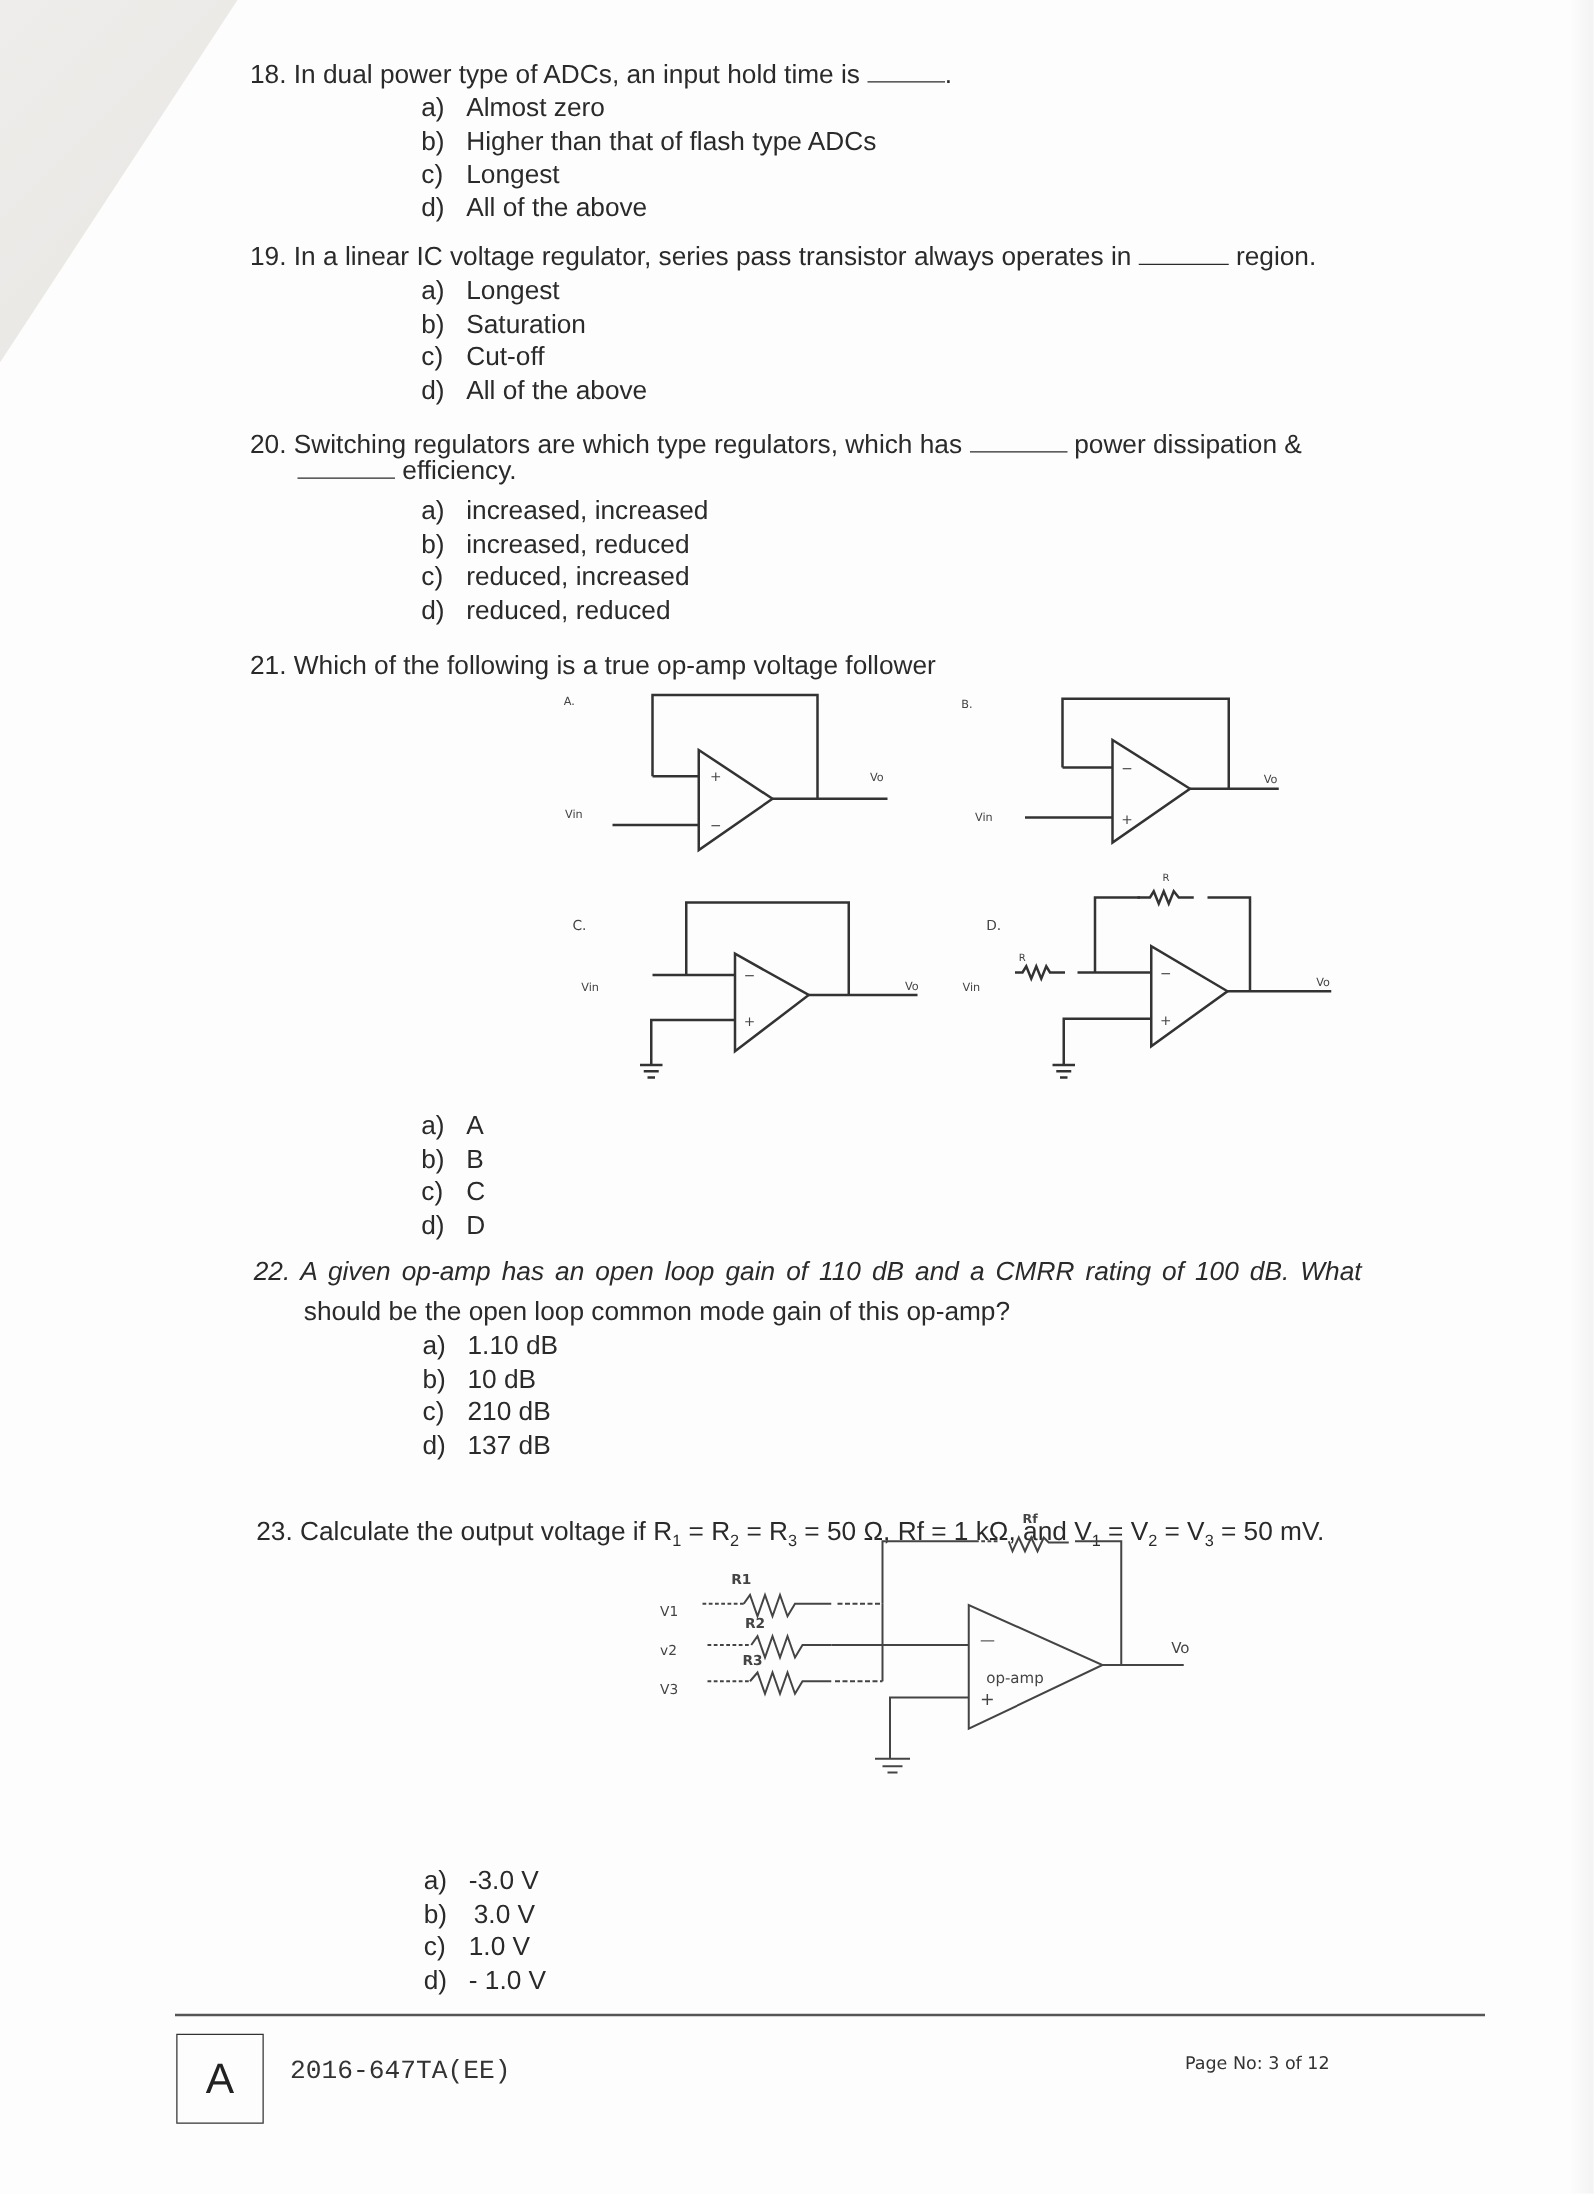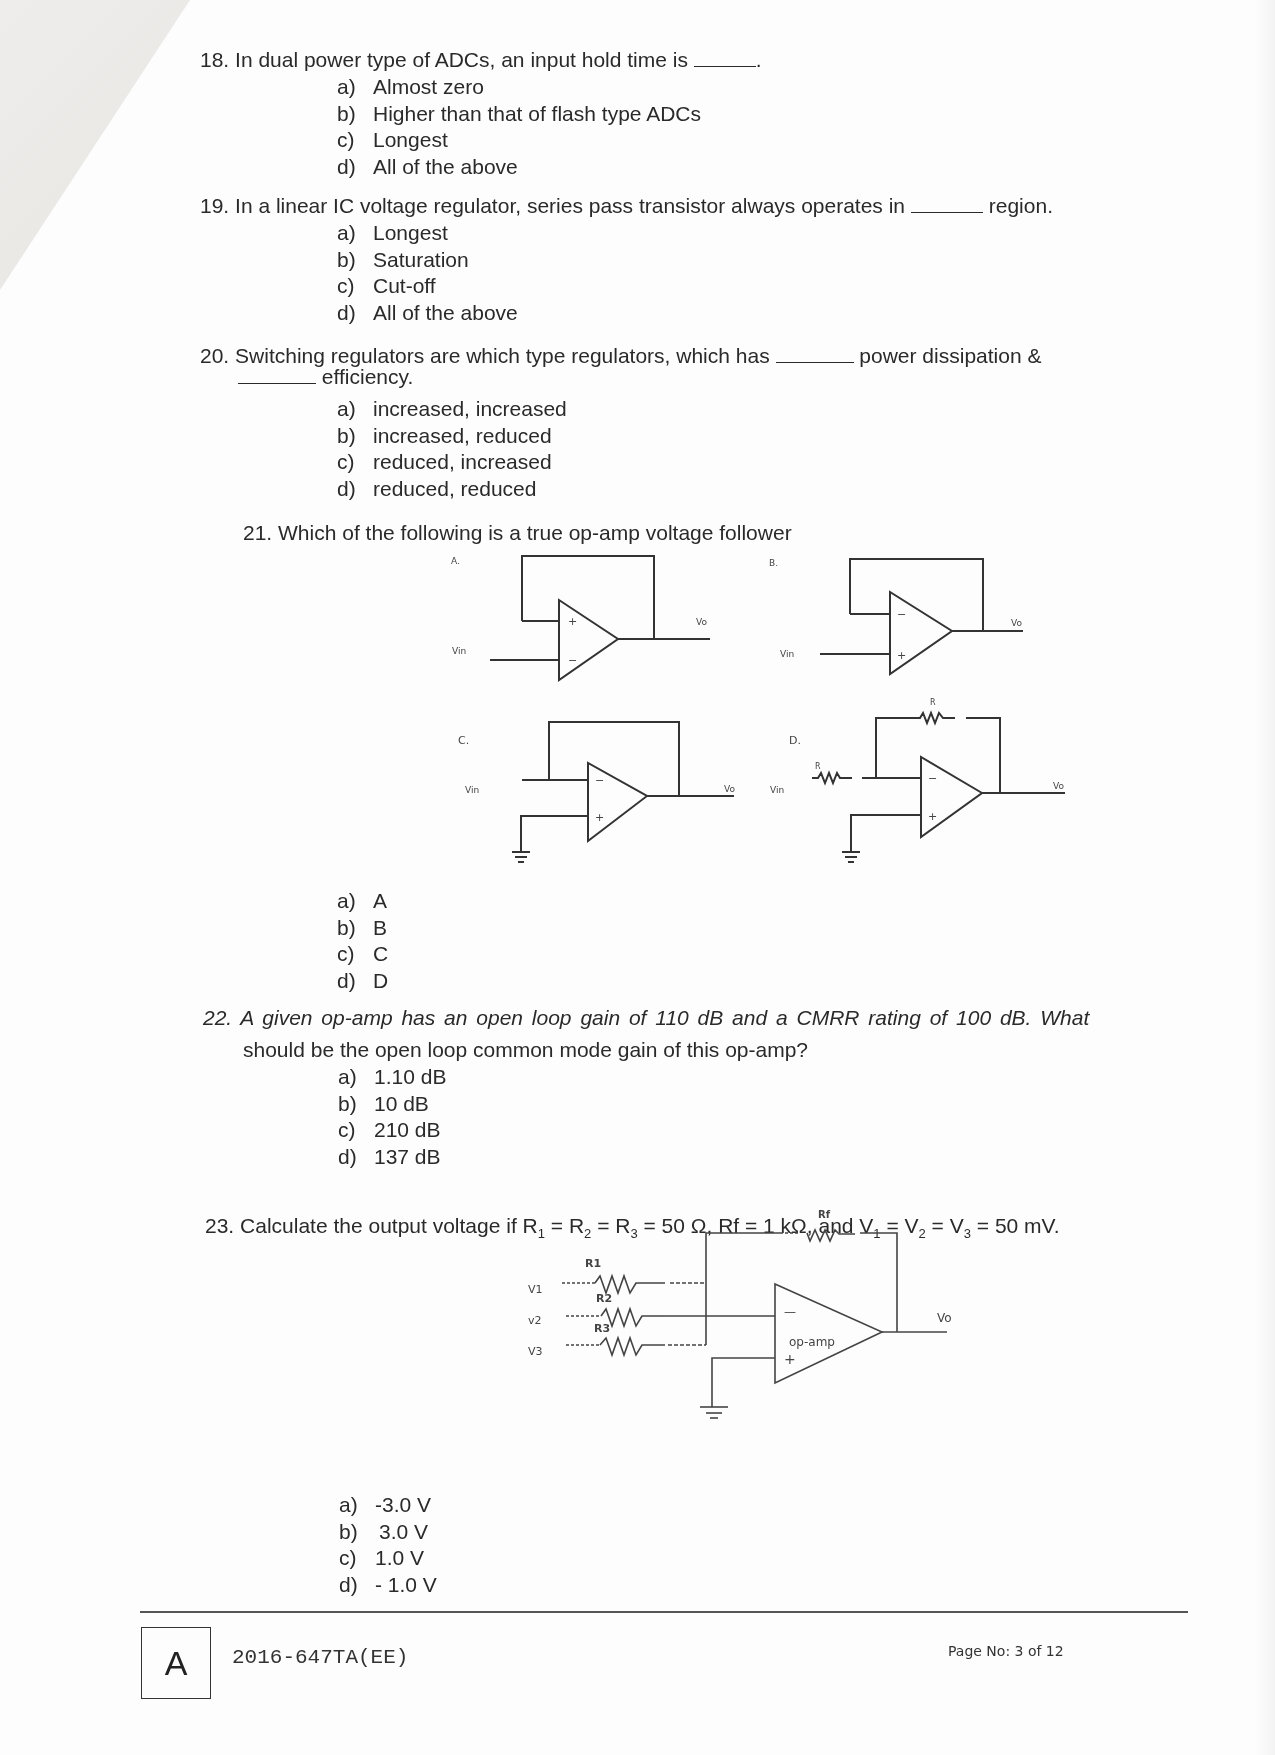--- a/index.html
+++ b/index.html
@@ -109,21 +109,21 @@
   <div class="opt">
       <span class="lt">c)</span>
       <span>reduced, increased</span>
     </div>
   <div class="opt">
       <span class="lt">d)</span>
       <span>reduced, reduced</span>
     </div>
 </div>
 
-<div class="q" style="left:200px; top:520px;margin-left:43px;">
+<div class="q" style="left:200px; top:520px;">
   <span>21.</span>
   <span>Which of the following is a true op-amp voltage follower</span>
 </div>
 
 <svg style="position:absolute; left:0; top:0;" width="1275" height="900" viewBox="0 0 1275 900">
   <g stroke="#333" stroke-width="2" fill="none">
 
     <polyline points="522,621 522,556 654,556 654,639"></polyline>
     <polygon points="559,600 559,680 618,639"></polygon>
     <line x1="522" y1="621" x2="559" y2="621"></line>

